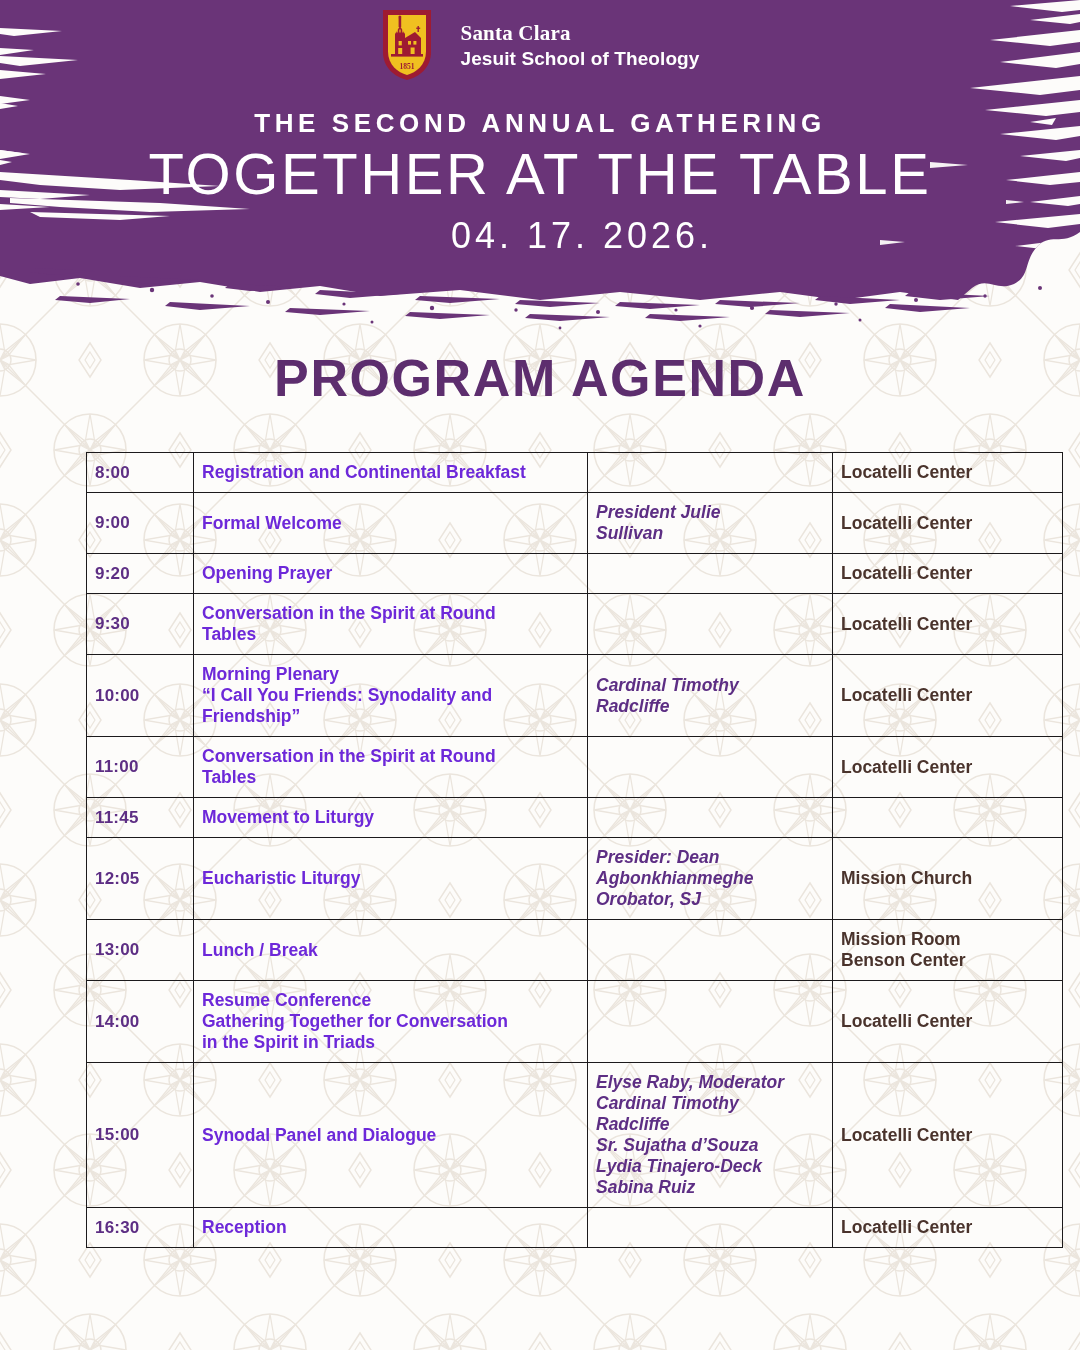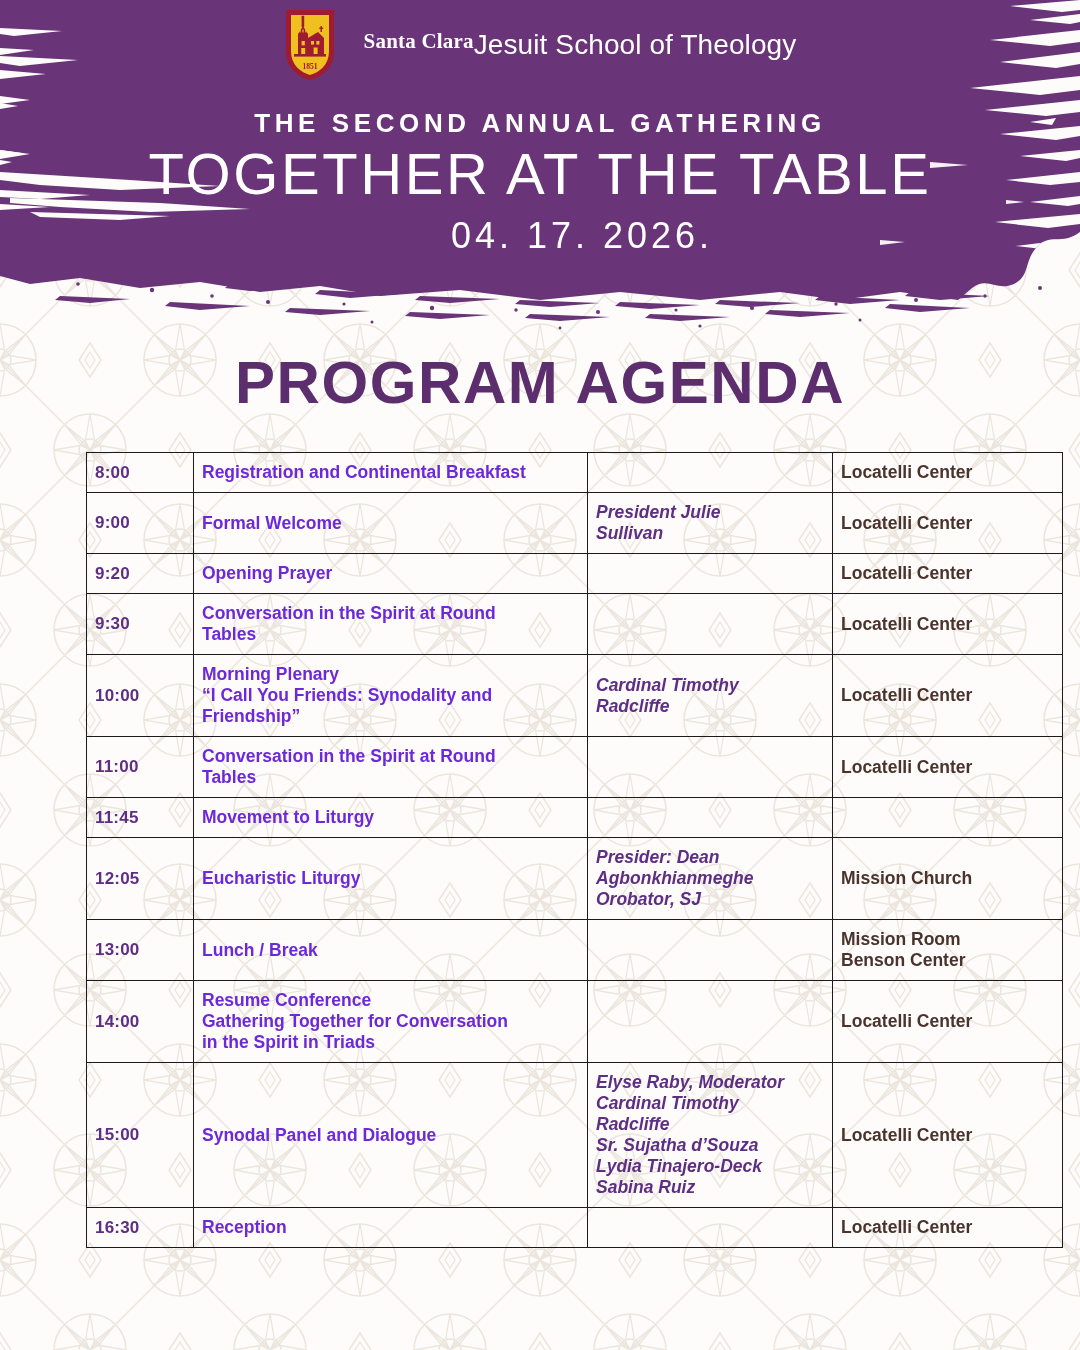--- a/index.html
+++ b/index.html
@@ -21,49 +21,49 @@
   #header-content{
     position:absolute;left:0;top:0;width:1080px;height:300px;z-index:3;
   }
 
   
   .logo-lockup{
     position:absolute;left:0;top:8px;width:1080px;
     display:flex;align-items:center;justify-content:center;gap:14px;
   }
   .shield{width:52px;height:74px;display:block;}
-  .wordmark{display:flex;flex-direction:row;line-height:1;margin-left:14px;}
+  .wordmark{display:flex;flex-direction:column;line-height:1;margin-left:14px;}
   .wordmark .wm1{
     font-family:"Liberation Serif", serif;
     font-size:21px;font-weight:700;color:#ffffff;letter-spacing:.2px;
     margin-bottom:5px;
   }
   .wordmark .wm2{
     font-family:"Liberation Sans", sans-serif;
-    font-size:28px;font-weight:400;color:#ffffff;letter-spacing:.1px;
+    font-size:19px;font-weight:700;color:#ffffff;letter-spacing:.1px;
   }
 
   .kicker{
     position:absolute;left:0;top:108px;width:1080px;text-align:center;
     font-size:26px;font-weight:700;color:#ffffff;letter-spacing:4.6px;
   }
   .main-title{
     position:absolute;left:0;top:142px;width:1080px;text-align:center;
     font-size:58px;font-weight:400;color:#ffffff;letter-spacing:2.6px;
     line-height:1.12;
   }
   .event-date{
     position:absolute;left:0;top:215px;width:1080px;text-align:center;
     font-size:36px;font-weight:400;color:#ffffff;letter-spacing:4px;padding-left:42px;
   }
 
   
   .agenda-heading{
     position:absolute;left:0;top:348px;width:1080px;text-align:center;z-index:4;
-    font-size:60px;font-weight:700;color:#5d2e6e;letter-spacing:1.6px;
+    font-size:52px;font-weight:700;color:#5d2e6e;letter-spacing:1.6px;
   }
 
   
   #agenda-wrap{
     position:absolute;left:86px;top:452px;width:908px;z-index:4;
   }
   table.agenda{
     border-collapse:collapse;width:908px;
     table-layout:fixed;
   }

